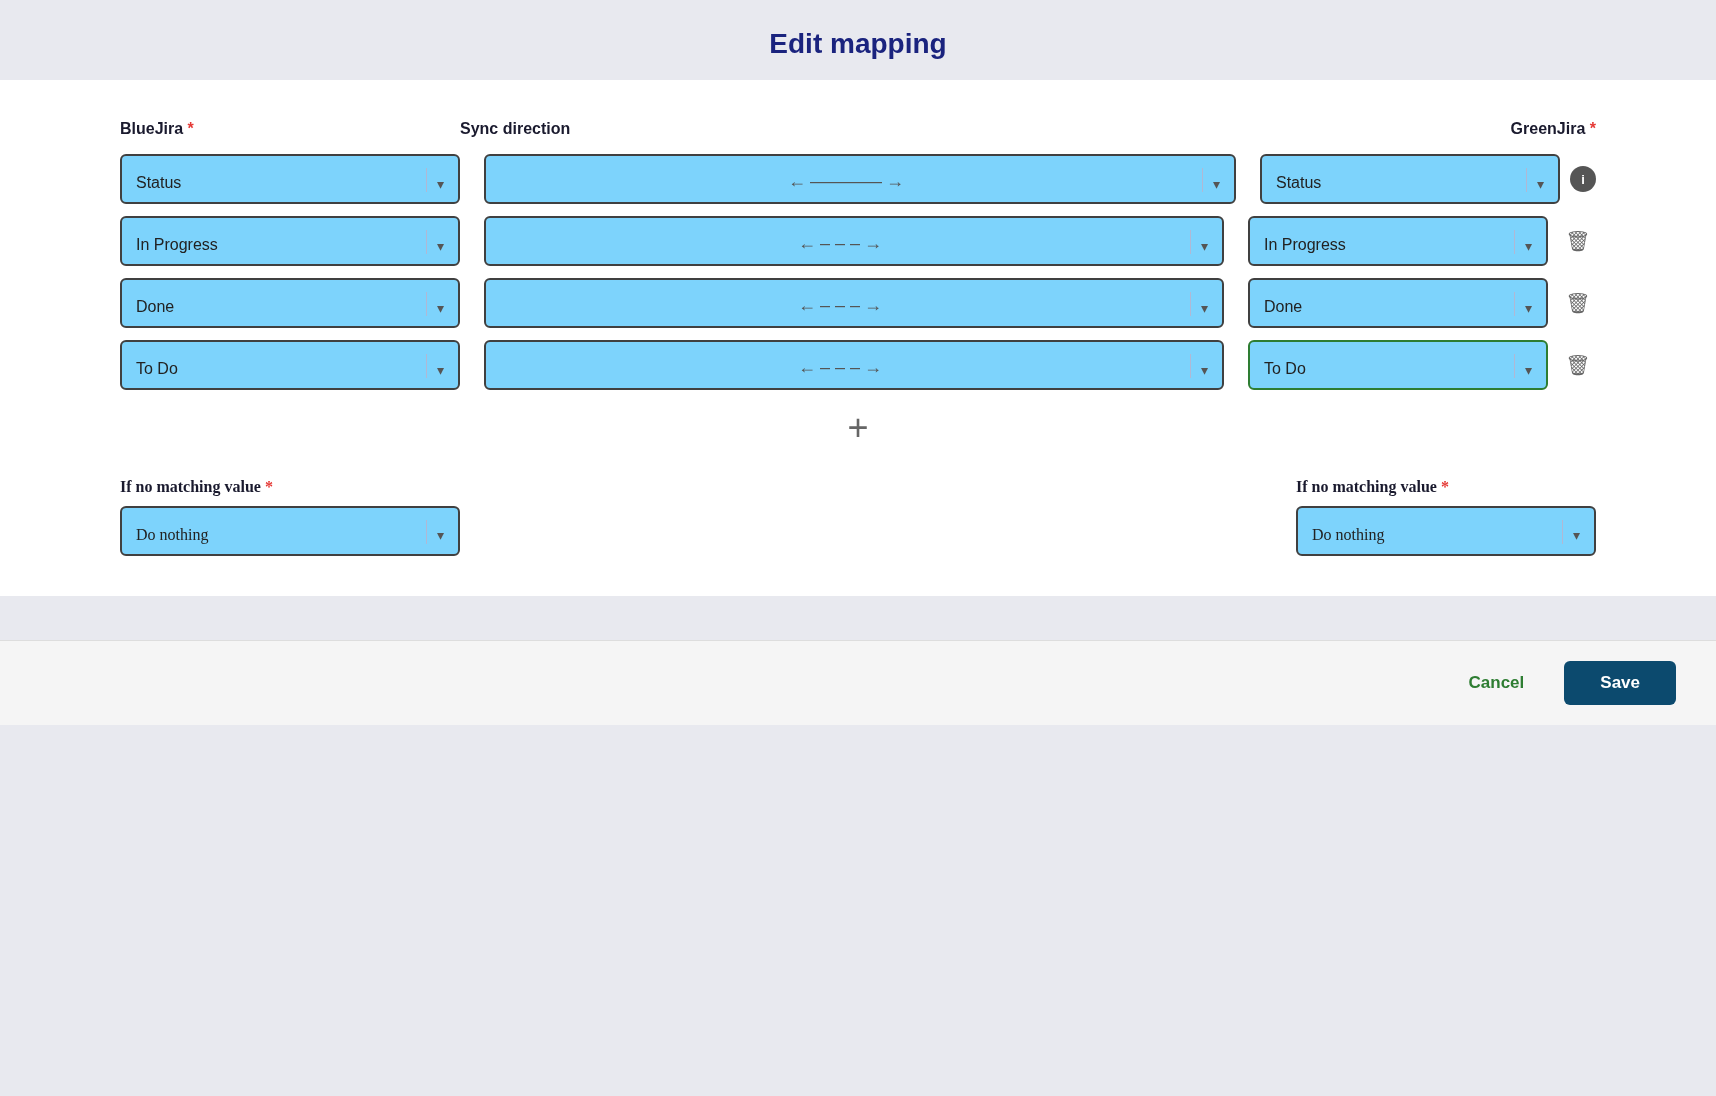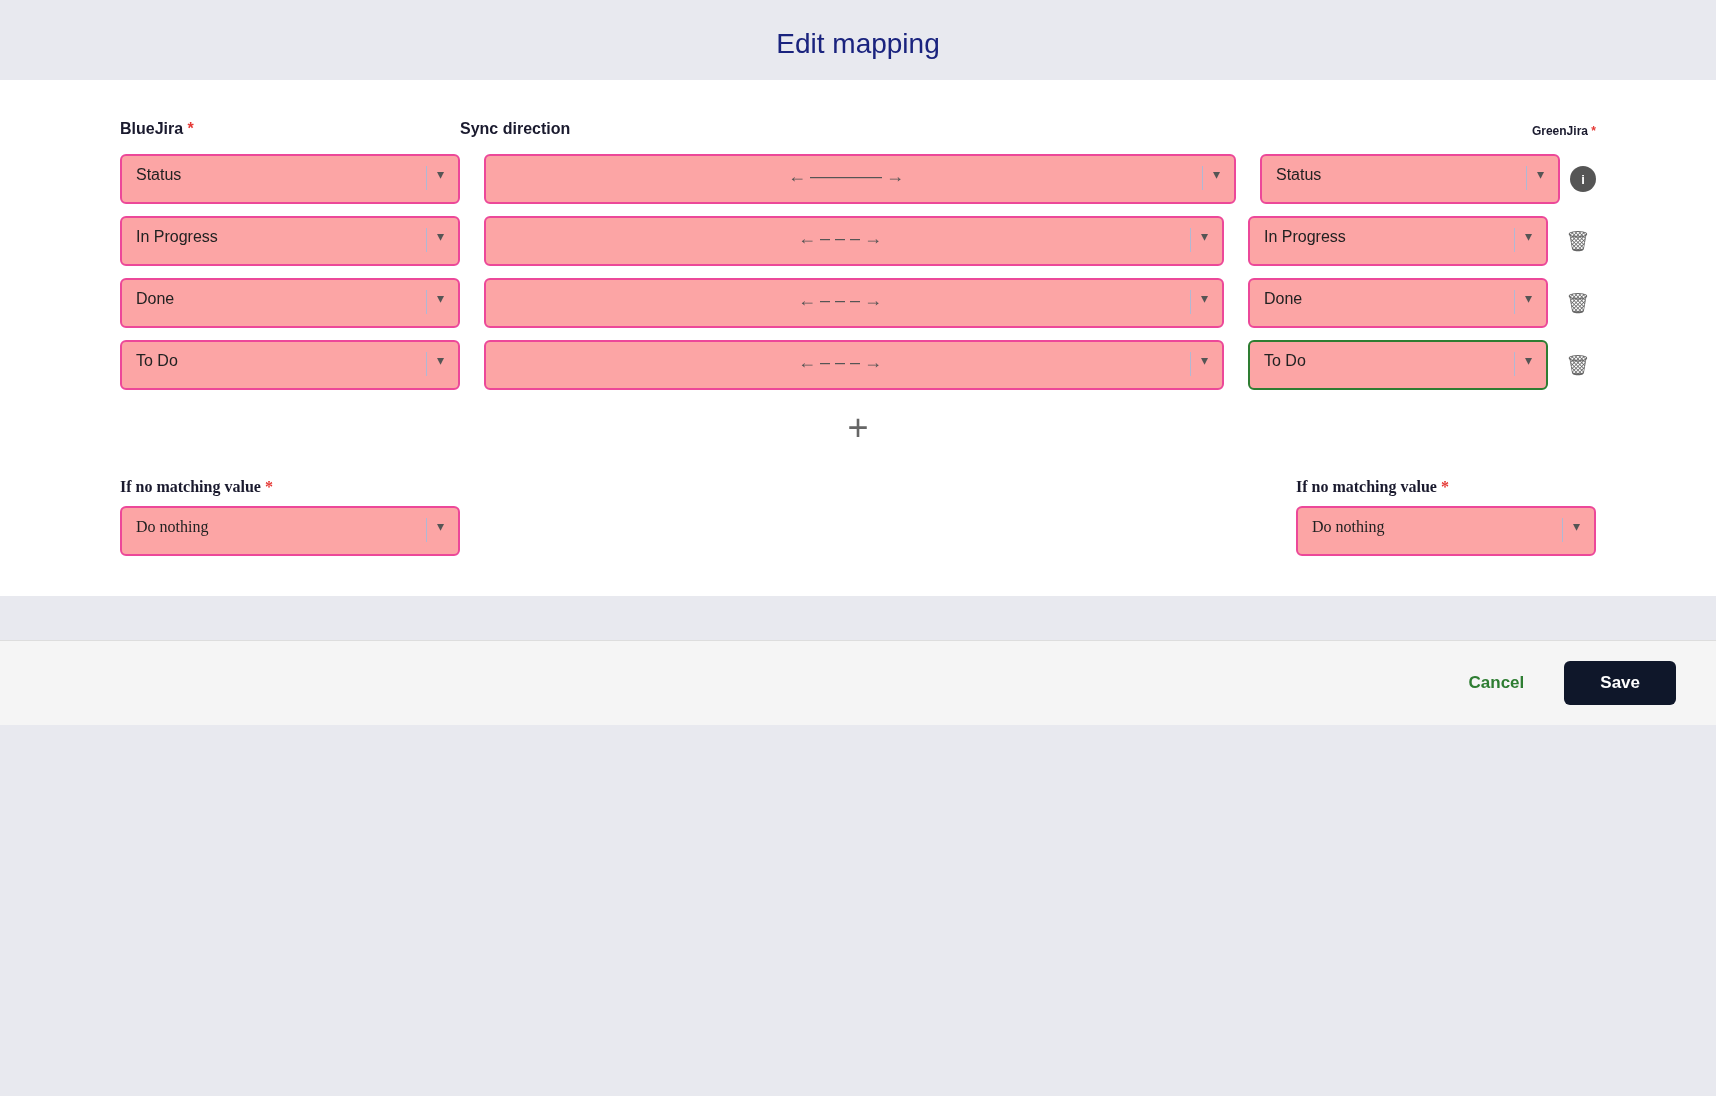--- a/index.html
+++ b/index.html
@@ -11,21 +11,21 @@
       display: flex;
       flex-direction: column;
     }
     .header {
       background: #e8e9ef;
       padding: 28px 0 20px;
       text-align: center;
     }
     .header h1 {
       font-size: 28px;
-      font-weight: 400;
+      font-weight: 700;
       color: #1a237e;
     }
     .main-content {
       background: #ffffff;
       flex: 1;
       padding: 40px 120px;
       overflow: auto;
     }
     .columns-header {
       display: flex;
@@ -43,39 +43,39 @@
       flex: 1;
       text-align: left;
       font-weight: 700;
       font-size: 16px;
       color: #1a1a2e;
     }
     .col-greenjira {
       width: 340px;
       text-align: right;
       font-weight: 700;
-      font-size: 12px;
+      font-size: 16px;
       color: #1a1a2e;
     }
     .required {
       color: #e53935;
       font-weight: 700;
     }
     .field-row {
       display: flex;
       align-items: center;
       margin-bottom: 12px;
       gap: 0;
     }
     .select-box {
       display: flex;
-      align-items: flex-start;
-      border: 2px solid #ec4899;
+      align-items: flex-end;
+      border: 2px solid #404040;
       border-radius: 6px;
-      background: #fca5a5;
+      background: #7dd3fc;
       padding: 10px 14px;
       cursor: pointer;
       font-size: 16px;
       color: #222;
       height: 50px;
     }
     .select-box.green-border {
       border-color: #2e7d32;
     }
     .select-box .select-text {
@@ -183,21 +183,21 @@
     .cancel-btn {
       background: none;
       border: none;
       color: #2e7d32;
       font-size: 17px;
       font-weight: 600;
       cursor: pointer;
       padding: 10px 20px;
     }
     .save-btn {
-      background: #0f172a;
+      background: #0c4a6e;
       border: none;
       color: white;
       font-size: 17px;
       font-weight: 700;
       cursor: pointer;
       padding: 12px 36px;
       border-radius: 6px;
     }
     .right-col-wrapper {
       display: flex;

